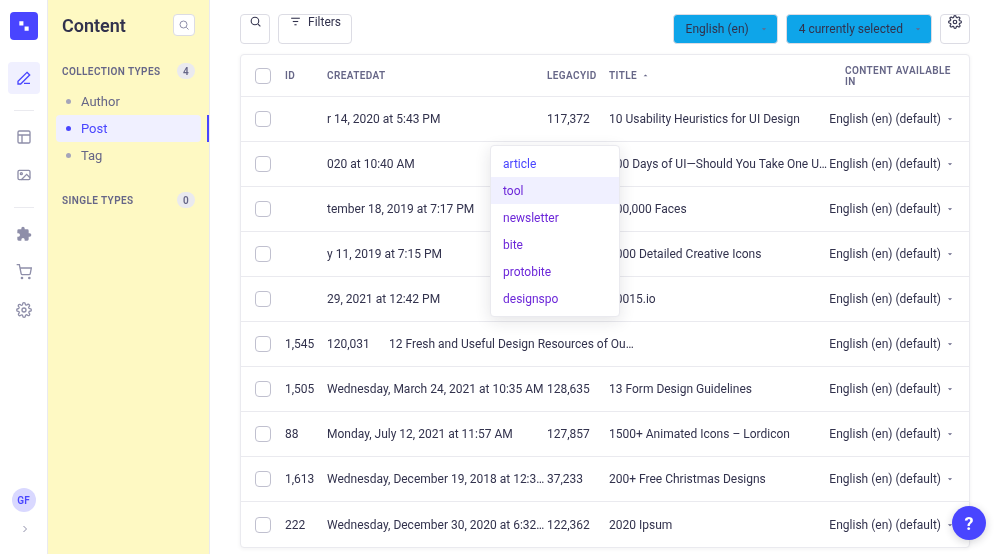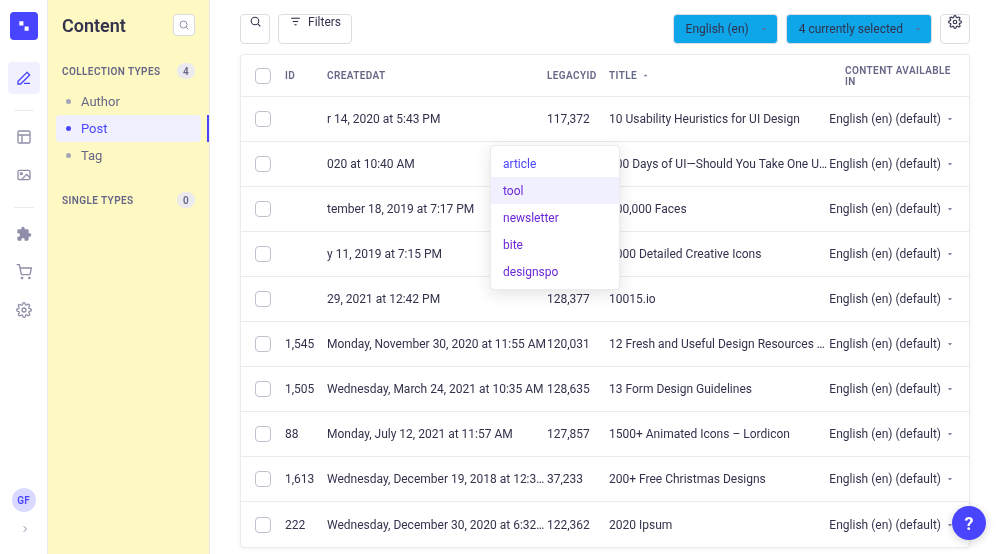--- a/index.html
+++ b/index.html
@@ -307,21 +307,20 @@
                 <path d="M7 10l5 5 5-5z"></path>
               </svg>
             </span>
           </div>
         </div>
         <div class="row">
           <div class="cell-check">
             <div class="chk"></div>
           </div>
           <div class="cell-id">1,545</div>
-          <div class="cell-date">Monday, November 30, 2020 at 11:55 AM</div>
           <div class="cell-legacy">120,031</div>
           <div class="cell-title">12 Fresh and Useful Design Resources of Ou…</div>
           <div class="cell-cai">
             <span>English (en) (default)</span>
             <span class="caret">
               <svg width="10" height="10" viewBox="0 0 24 24" fill="currentColor">
                 <path d="M7 10l5 5 5-5z"></path>
               </svg>
             </span>
           </div>
@@ -395,17 +394,18 @@
           </div>
         </div>
       </div>
   </div>
 
   <div class="dd-list" id="dd-list">
       <div class="dd-item selected">article</div>
       <div class="dd-item hover">tool</div>
       <div class="dd-item">newsletter</div>
       <div class="dd-item">bite</div>
+      <div class="dd-item">protobite</div>
       <div class="dd-item">designspo</div>
     </div>
 </div>
 
 <div class="fab">?</div>
 
 </body></html>

